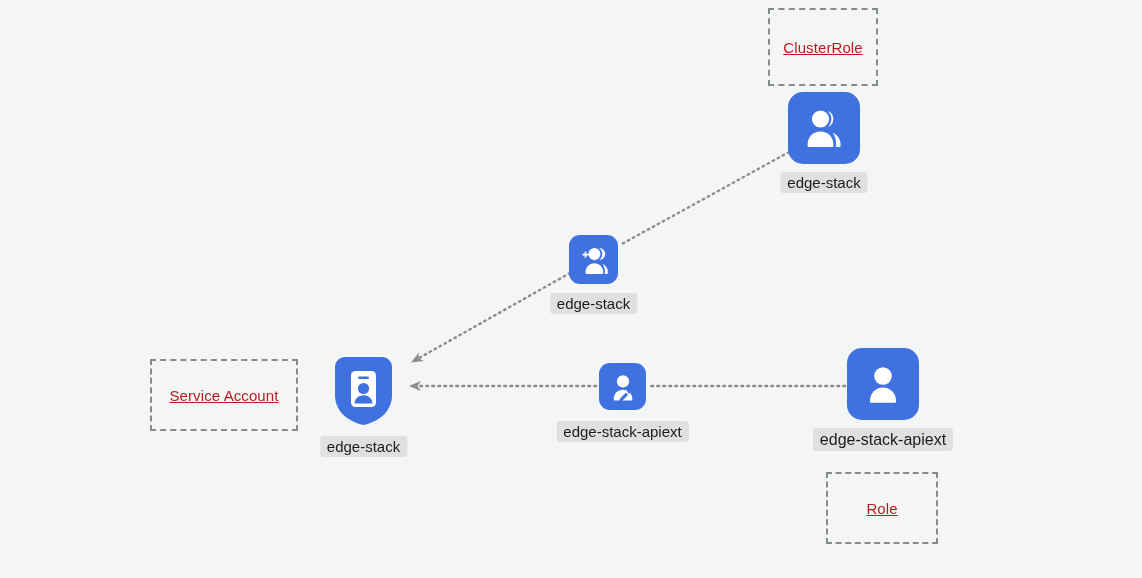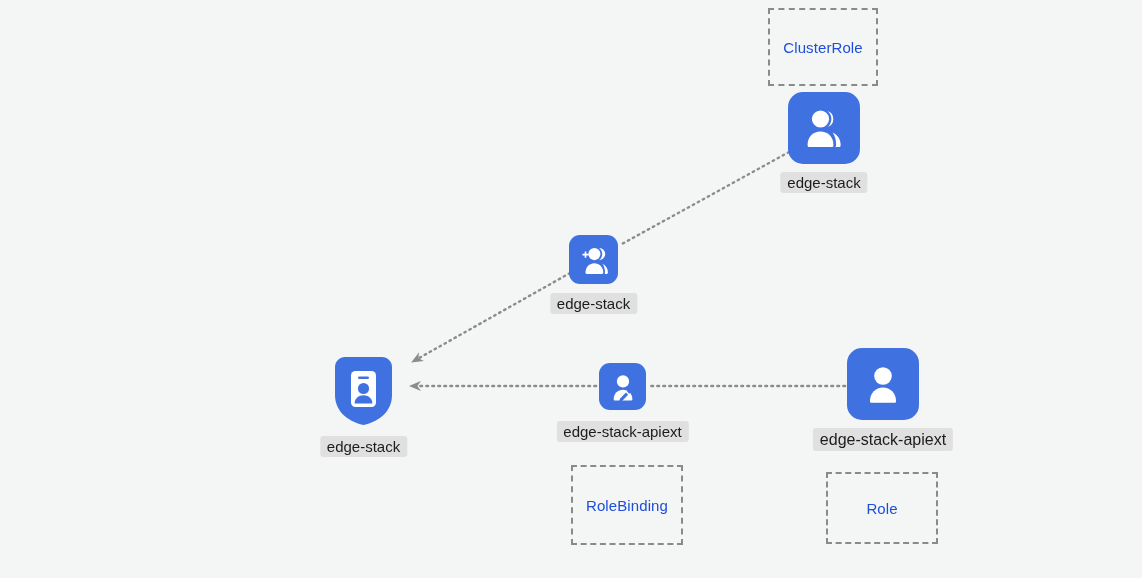--- a/index.html
+++ b/index.html
@@ -30,25 +30,26 @@
   .group-box {
     position: absolute;
     border: 2px dashed #888b8b;
     background: transparent;
     box-sizing: border-box;
     display: flex;
     align-items: center;
     justify-content: center;
   }
   .group-label {
-    color: #1d4ed8;
+    color: #b91c1c;
     font-size: 15px;
     font-family: "Liberation Sans", sans-serif;
     letter-spacing: 0.1px;
     white-space: nowrap;
+    text-decoration: underline;
   }
   .node {
     position: absolute;
   }
   .node-icon {
     position: absolute;
     left: 0;
     top: 0;
     background: #4071e0;
     border-radius: 14px;
@@ -90,24 +91,24 @@
 
     <line x1="845" y1="386" x2="650" y2="386" stroke="#8c8c8c" stroke-width="2.6" stroke-dasharray="1.6 4.4" stroke-linecap="round"></line>
     <line x1="596" y1="386" x2="410" y2="386" stroke="#8c8c8c" stroke-width="2.6" stroke-dasharray="1.6 4.4" stroke-linecap="round" marker-end="url(#arrowhead)"></line>
   </svg>
 
   <div class="group-box" style="left:768px; top:8px; width:110px; height:78px;">
     <span class="group-label">ClusterRole</span>
   </div>
 
 
+  <div class="group-box" style="left:150px; top:359px; width:148px; height:72px;">
+    <span class="group-label">Service Account</span>
+  </div>
 
-  <div class="group-box" style="left:571px; top:465px; width:112px; height:80px;">
-    <span class="group-label">RoleBinding</span>
-  </div>
 
   <div class="group-box" style="left:826px; top:472px; width:112px; height:72px;align-items:center;">
     <span class="group-label">Role</span>
   </div>
 
   <div class="node" style="left:788px; top:92px; width:72px; height:72px;">
     <div class="node-icon" style="width:72px; height:72px; border-radius:15px;">
       <svg width="46" height="46" viewBox="0 0 46 46">
         <circle cx="19.5" cy="14" r="8.6" fill="#ffffff"></circle>
         <path d="M 6.6 39.5 C 6.6 31.9 12.4 26.6 19.5 26.6 C 26.6 26.6 32.4 31.9 32.4 39.5 L 32.4 40.4 C 32.4 41.4 31.6 42 30.7 42 L 8.3 42 C 7.4 42 6.6 41.4 6.6 40.4 Z" fill="#ffffff"></path>

